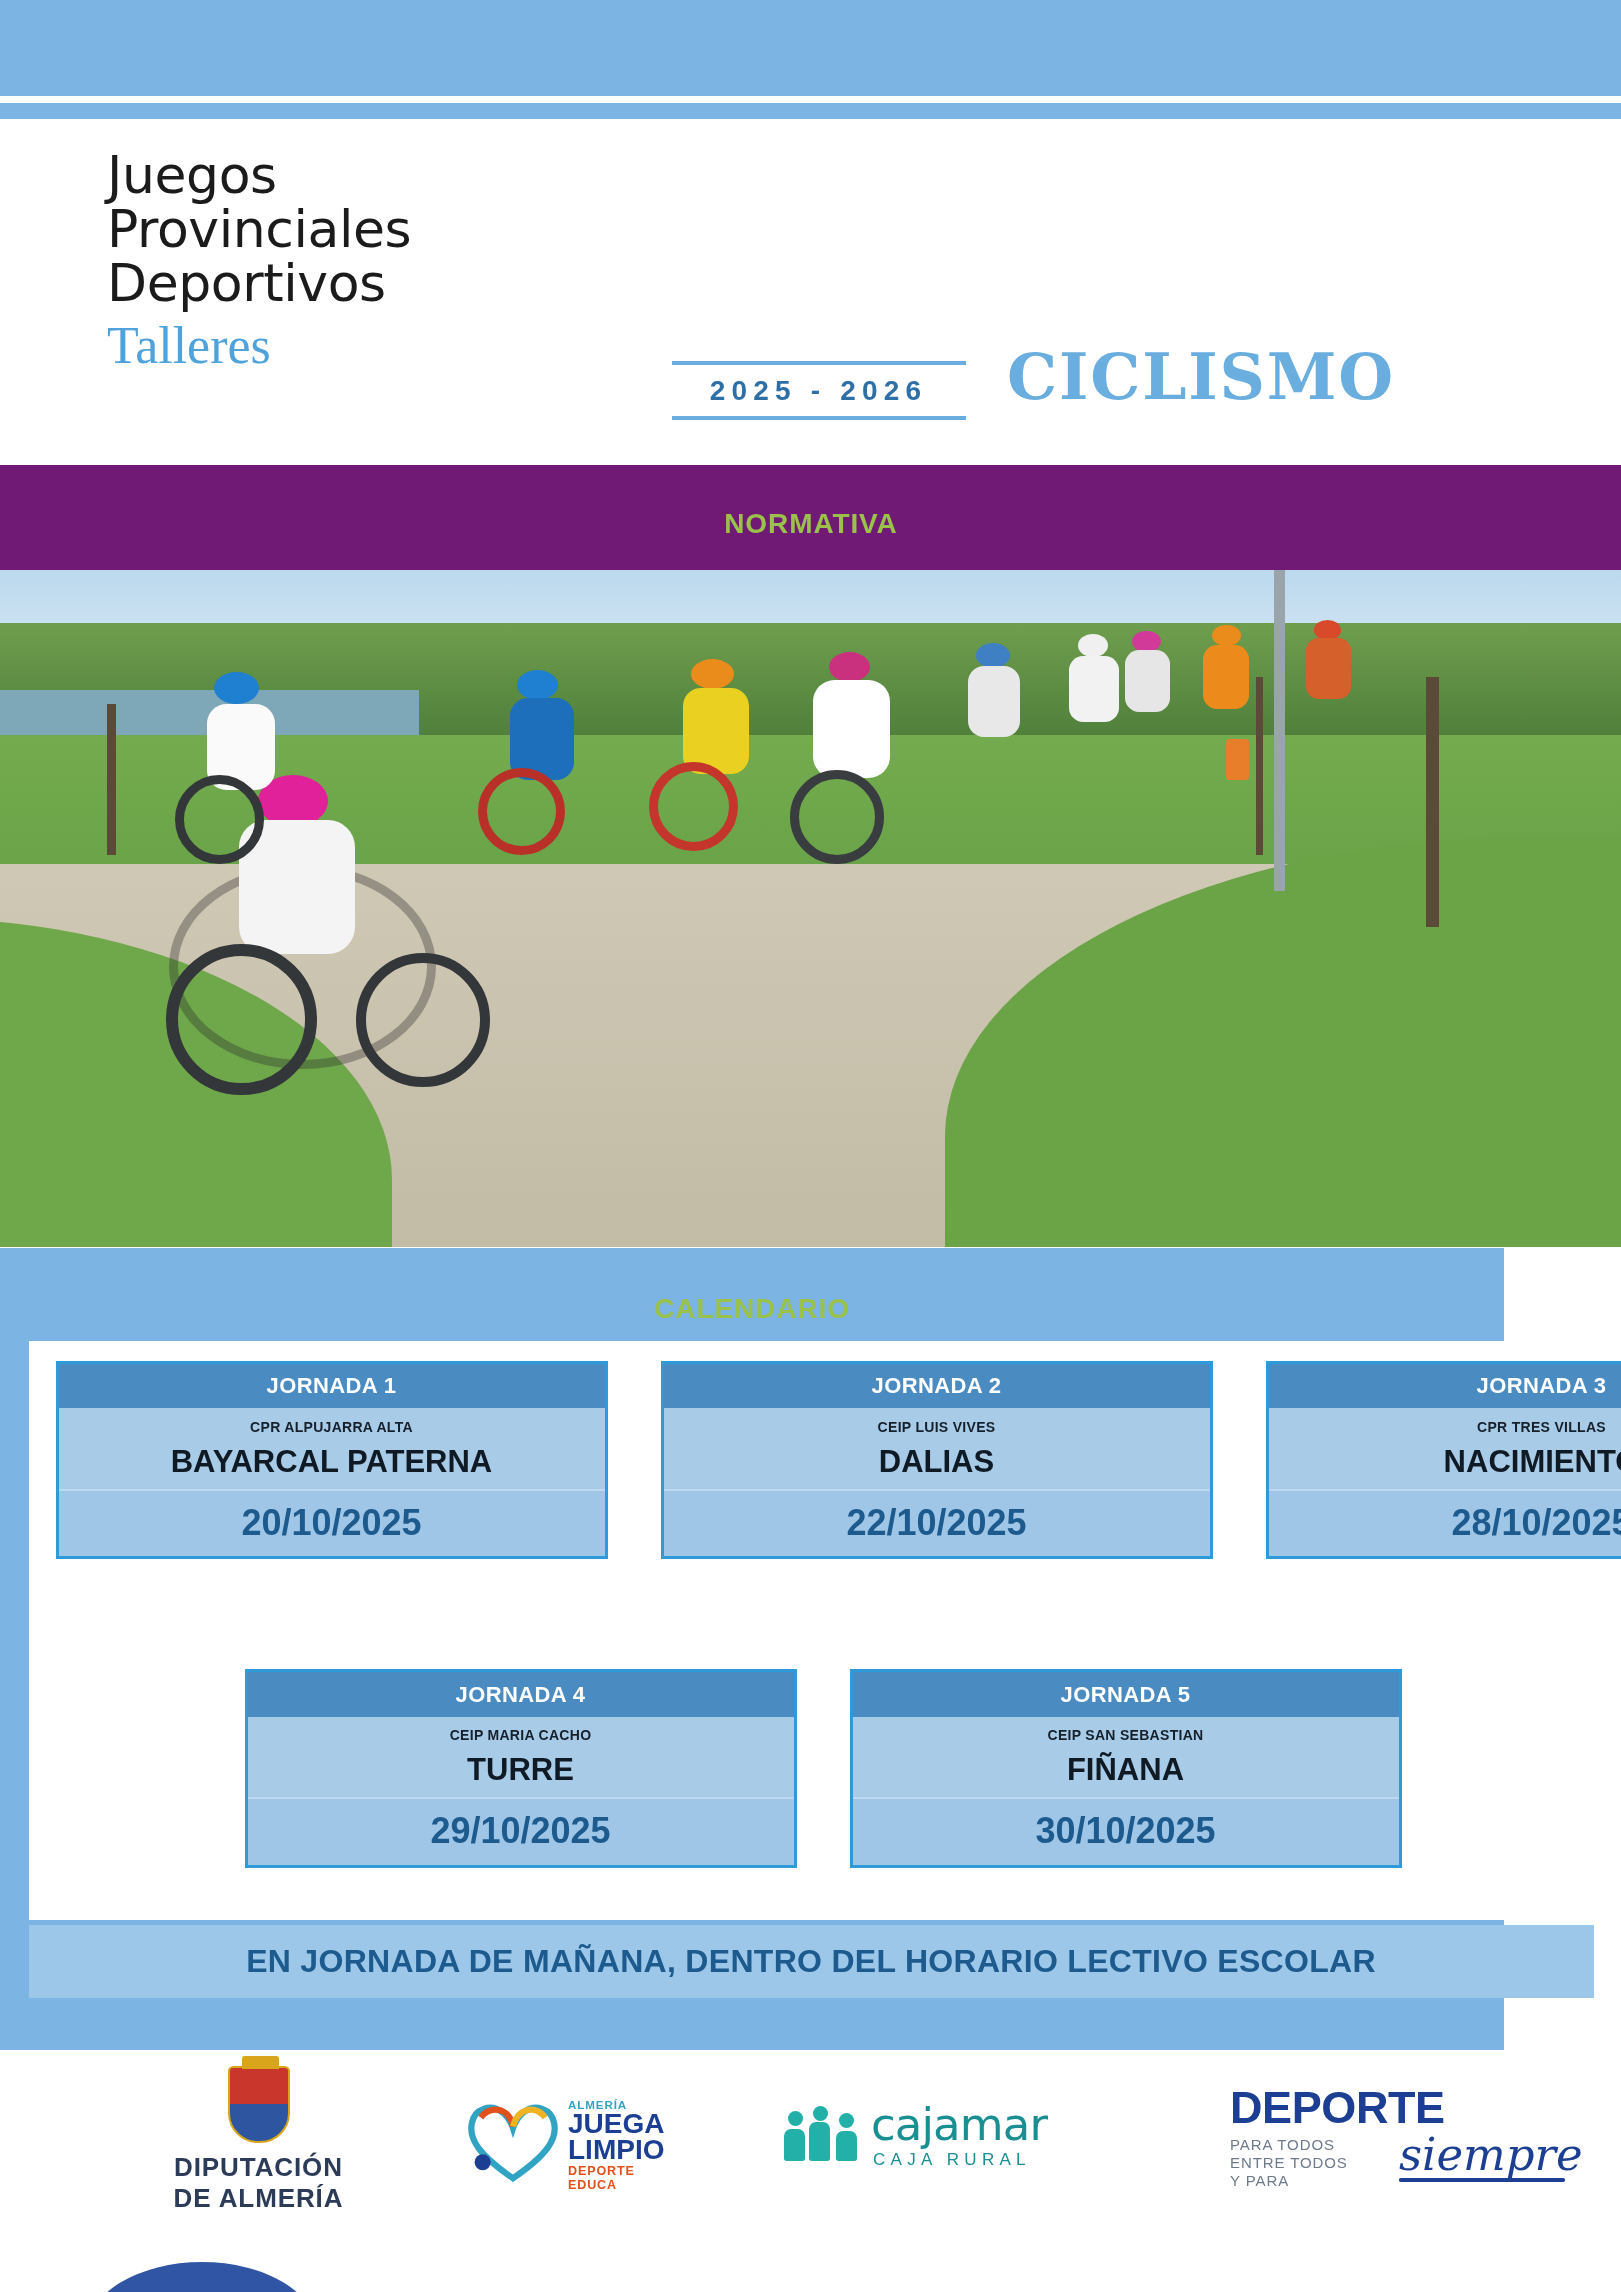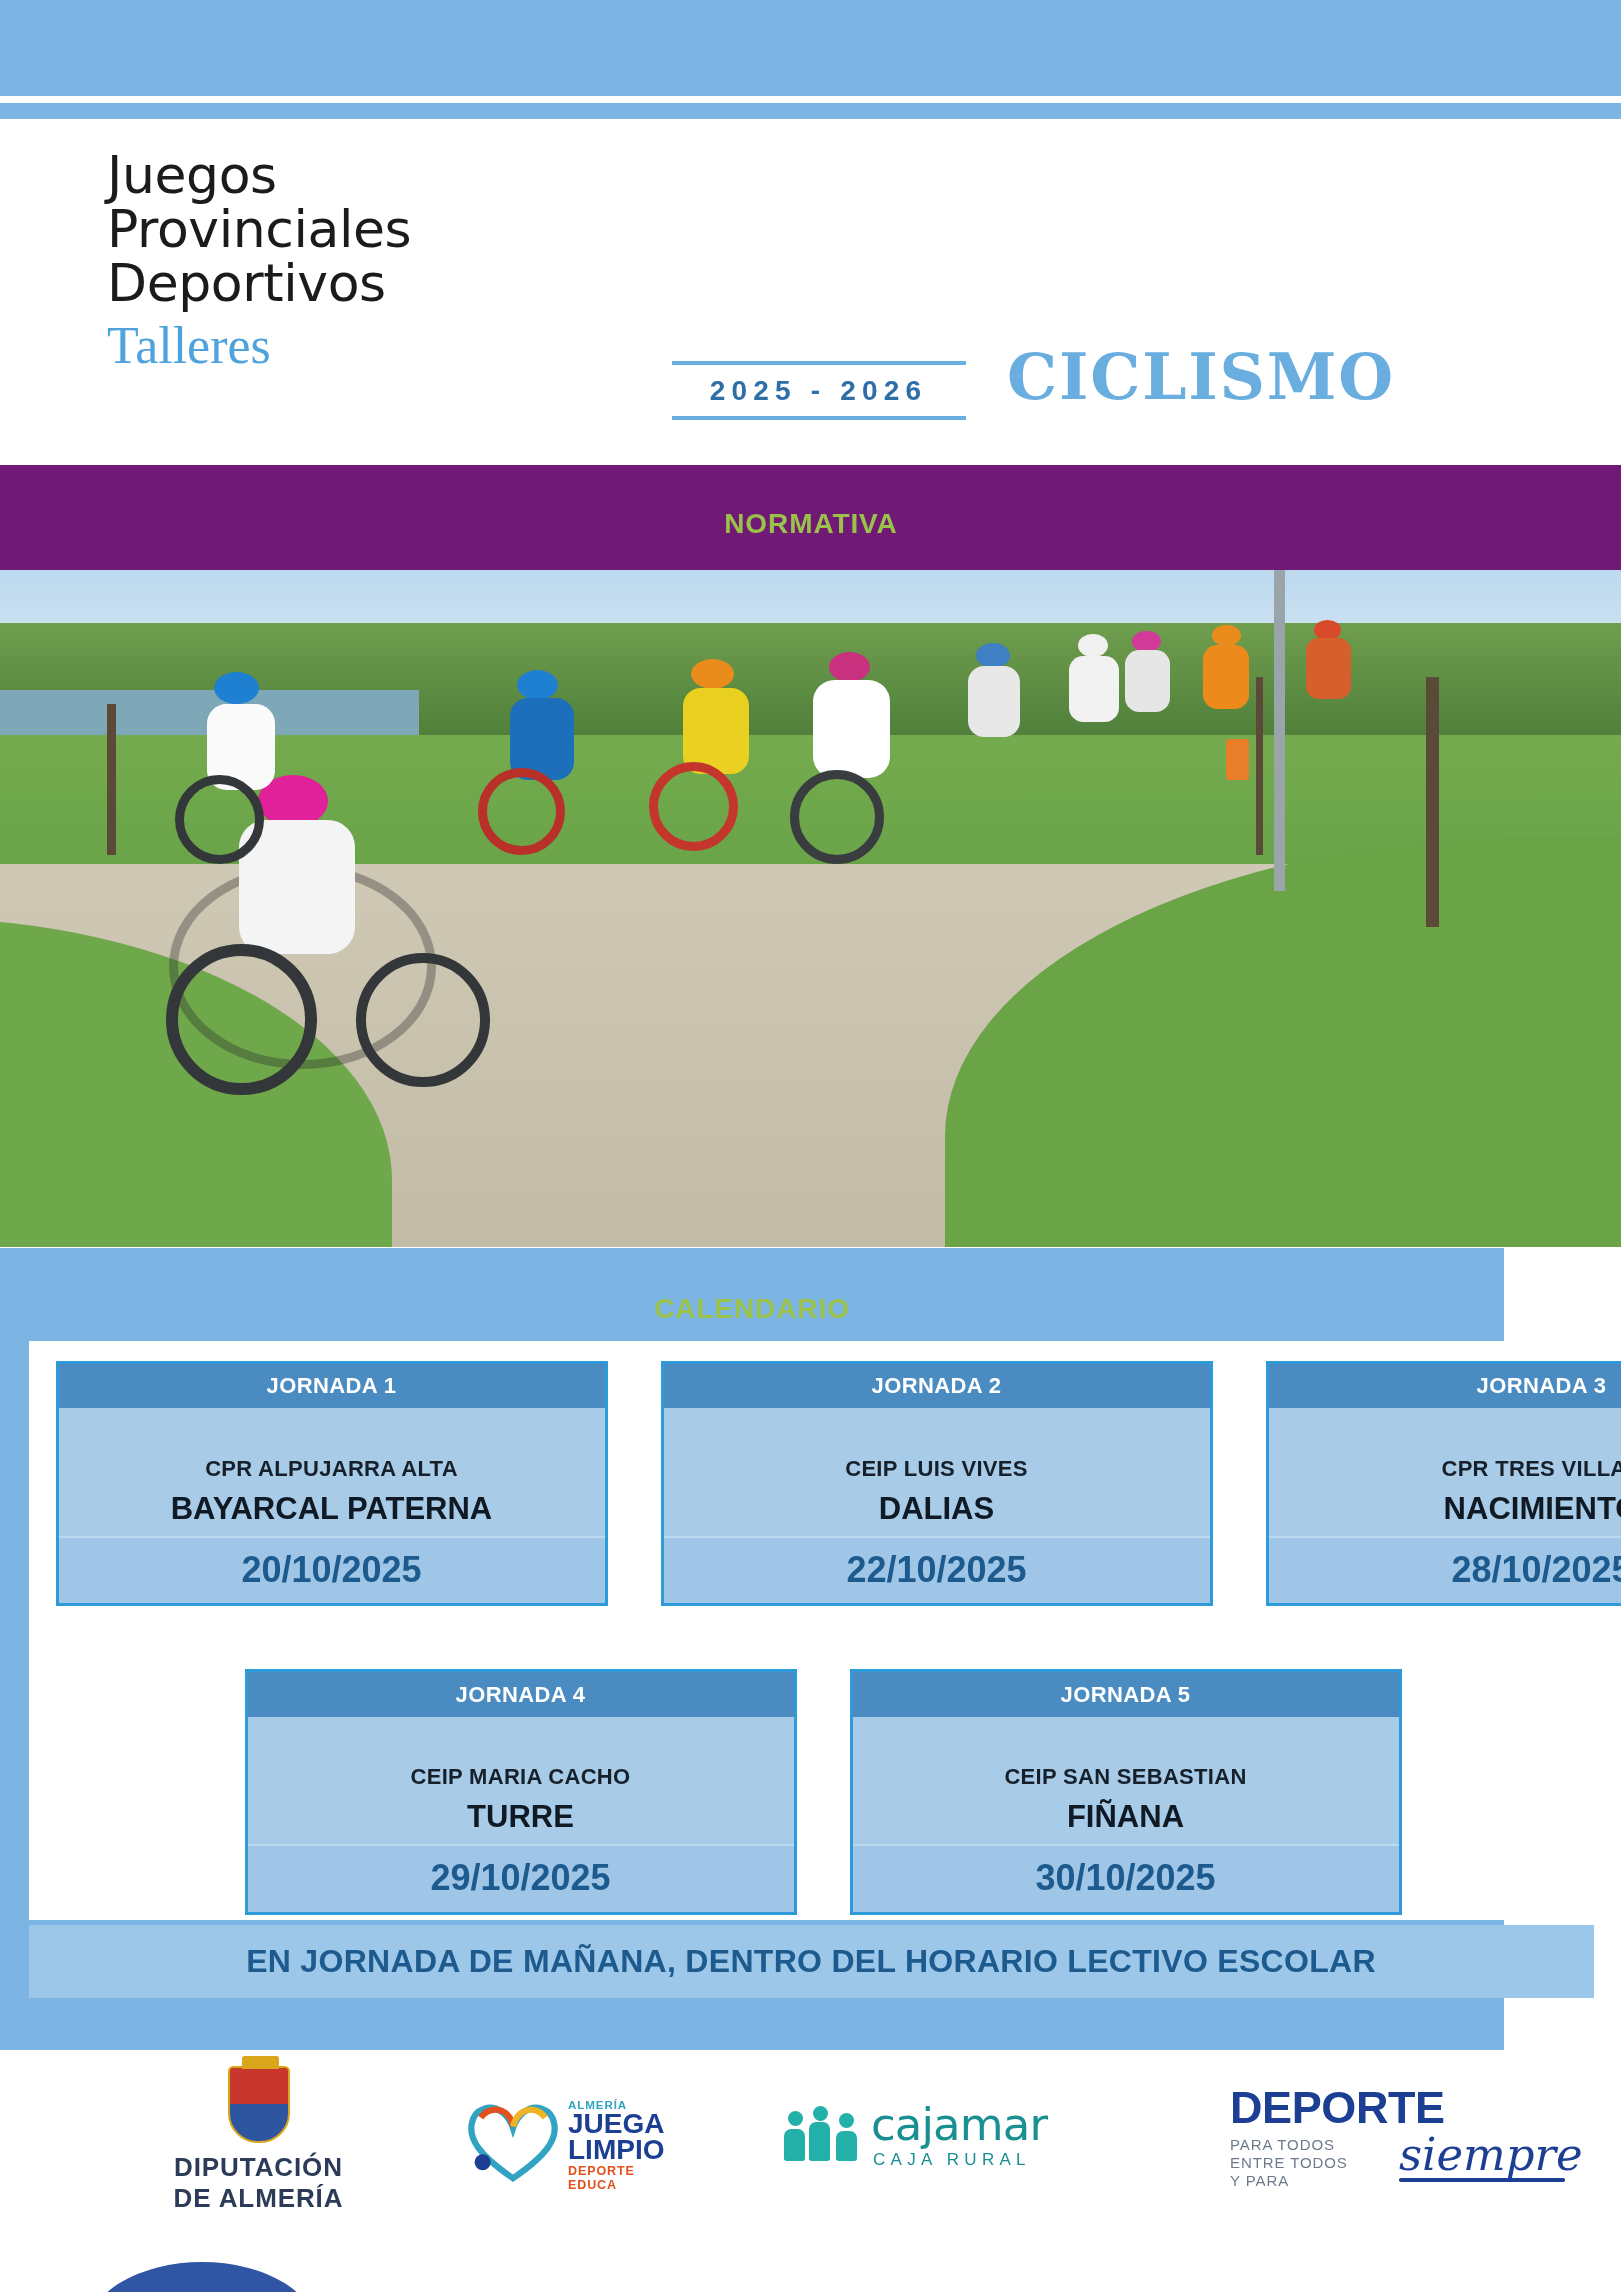--- a/index.html
+++ b/index.html
@@ -211,25 +211,24 @@
     font-weight: 700;
     padding: 9.8px 0 9px 0;
     letter-spacing: 0.4px;
   }
   .card-body {
     background: #a8cbe8;
     text-align: center;
     padding: 10.7px 0 9px 0;
   }
   .card-school {
-    font-size: 22px;
+    font-size: 14px;
     font-weight: 700;
     color: #15202b;
     letter-spacing: 0.3px;
-    margin-top: 37px;
   }
   .card-town {
     font-size: 31px;
     font-weight: 700;
     color: #0f1a24;
     margin-top: 9px;
   }
   .card-date {
     background: #9fc6e6;
     text-align: center;

